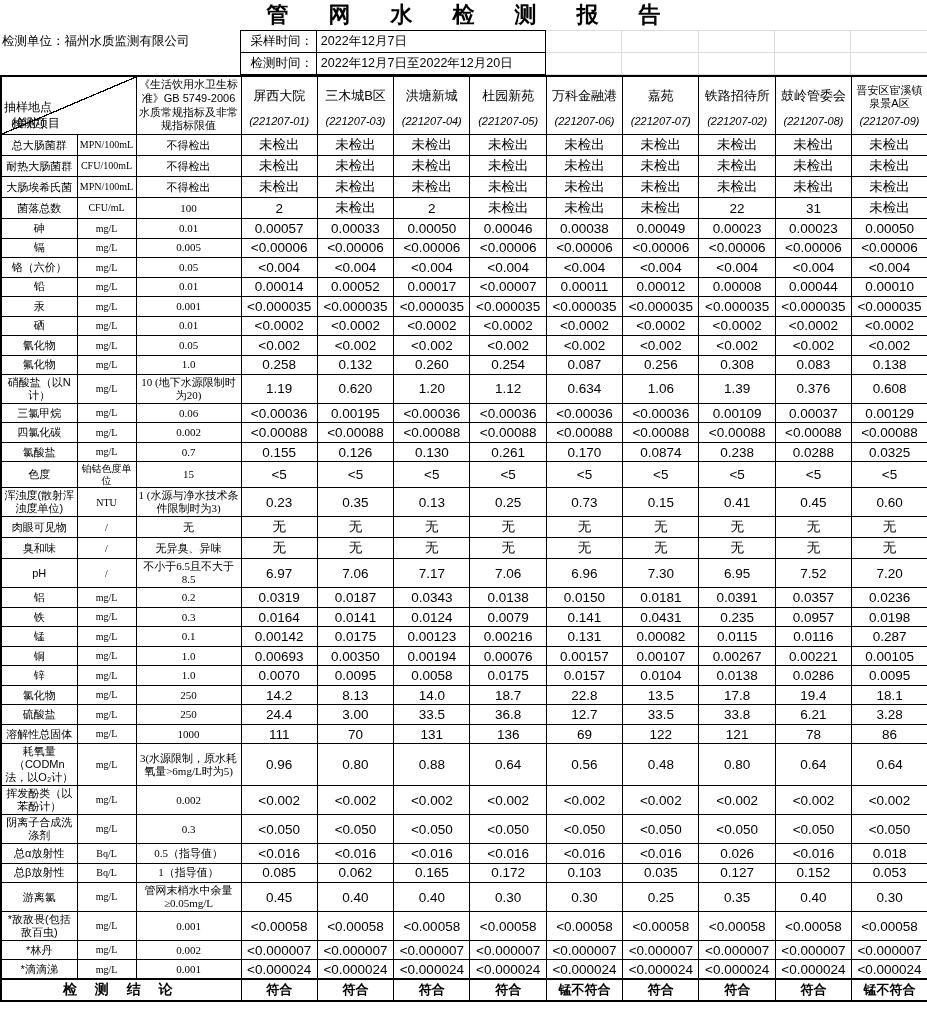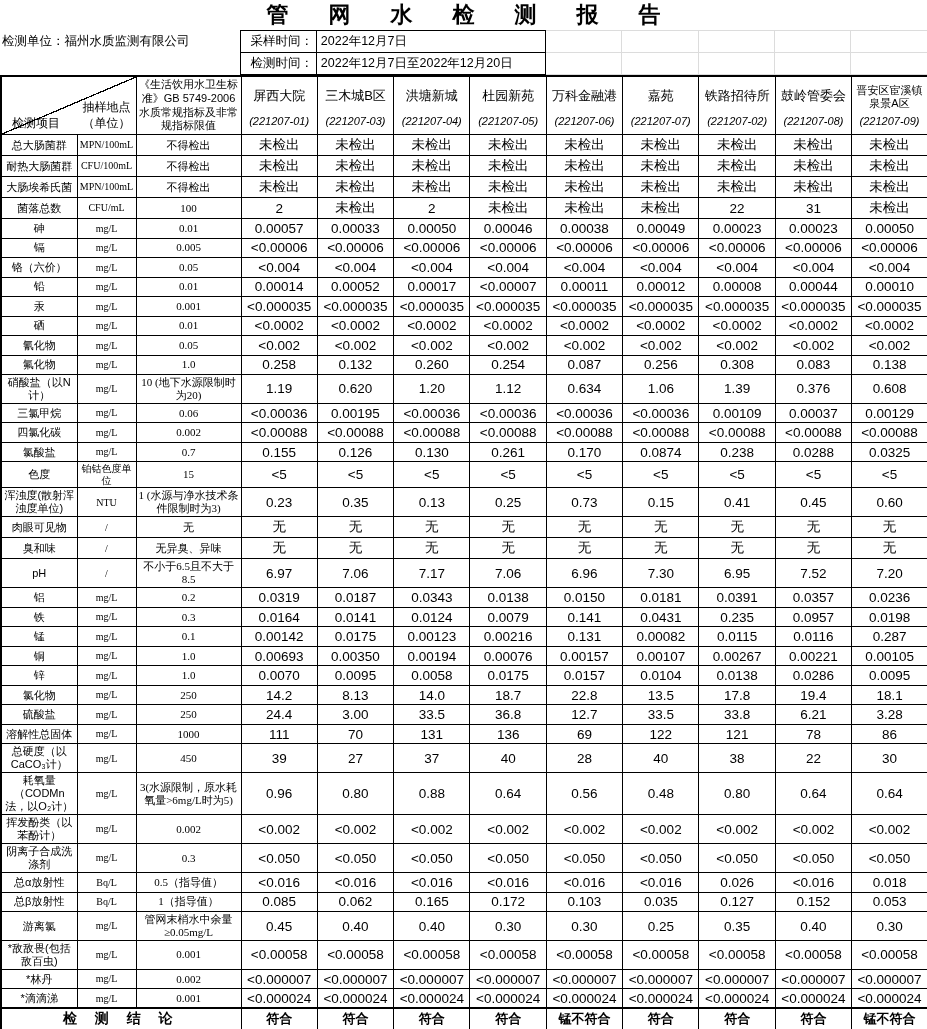--- a/index.html
+++ b/index.html
@@ -15,21 +15,21 @@
   .info-table .time-label{border:1px solid #000;text-align:center;padding-left:8px;}
   .info-table .time-value{border:1px solid #000;text-align:left;padding-left:4px;}
   .info-table .ghost{border:1px solid #dcdcdc;}
   
   .main-table{border:2px solid #000;}
   .main-table th,.main-table td{border:1px solid #000;vertical-align:middle;
     text-align:center;padding:1px 2px;box-sizing:border-box;overflow:hidden;}
   thead tr{height:51px;}
   .corner{position:relative;padding:0;font-weight:normal;
     background-image:linear-gradient(to bottom right,transparent 49.4%,#000 49.4%,#000 50.6%,transparent 50.6%);}
-  .corner-top{text-align:right;font-size:12px;line-height:1.3;padding:2px 3px 0 0;margin-top:19px;}
+  .corner-top{text-align:left;font-size:12px;line-height:1.3;padding:2px 3px 0 0;margin-top:19px;}
   .corner-bottom{position:absolute;left:10px;bottom:2px;font-size:12px;}
   .std{font-size:11px;font-weight:normal;line-height:1.25;padding:0 2px;}
   .loc-th{font-weight:normal;padding:0;}
   .loc-name{font-size:13px;line-height:1.1;padding:2px 1px;min-height:26px;
     display:flex;align-items:center;justify-content:center;}
   .loc-th:last-child .loc-name{font-size:11px;}
   .loc-code{font-size:11px;line-height:18px;font-style:italic;}
   tbody tr{height:19.5px;}
   .c-item{font-size:11px;line-height:1.18;}
   .c-unit{font-size:10px;line-height:1.15;font-family:"Liberation Serif",serif;}
@@ -549,34 +549,20 @@
           <td class="c-val">70</td>
           <td class="c-val">131</td>
           <td class="c-val">136</td>
           <td class="c-val">69</td>
           <td class="c-val">122</td>
           <td class="c-val">121</td>
           <td class="c-val">78</td>
           <td class="c-val">86</td>
         </tr>
         <tr>
-          <td class="c-item">总硬度（以CaCO₃计）</td>
-          <td class="c-unit">mg/L</td>
-          <td class="c-limit">450</td>
-          <td class="c-val">39</td>
-          <td class="c-val">27</td>
-          <td class="c-val">37</td>
-          <td class="c-val">40</td>
-          <td class="c-val">28</td>
-          <td class="c-val">40</td>
-          <td class="c-val">38</td>
-          <td class="c-val">22</td>
-          <td class="c-val">30</td>
-        </tr>
-        <tr>
           <td class="c-item">耗氧量（CODMn法，以O₂计）</td>
           <td class="c-unit">mg/L</td>
           <td class="c-limit">3(水源限制，原水耗氧量&gt;6mg/L时为5)</td>
           <td class="c-val">0.96</td>
           <td class="c-val">0.80</td>
           <td class="c-val">0.88</td>
           <td class="c-val">0.64</td>
           <td class="c-val">0.56</td>
           <td class="c-val">0.48</td>
           <td class="c-val">0.80</td>

